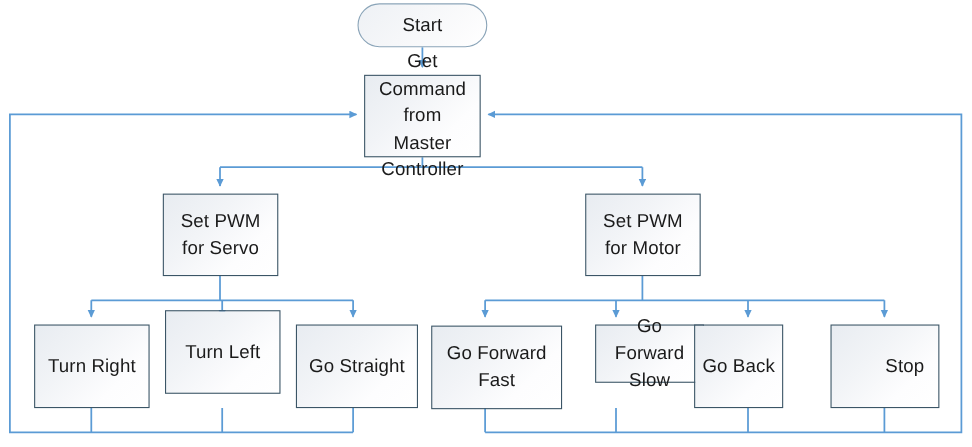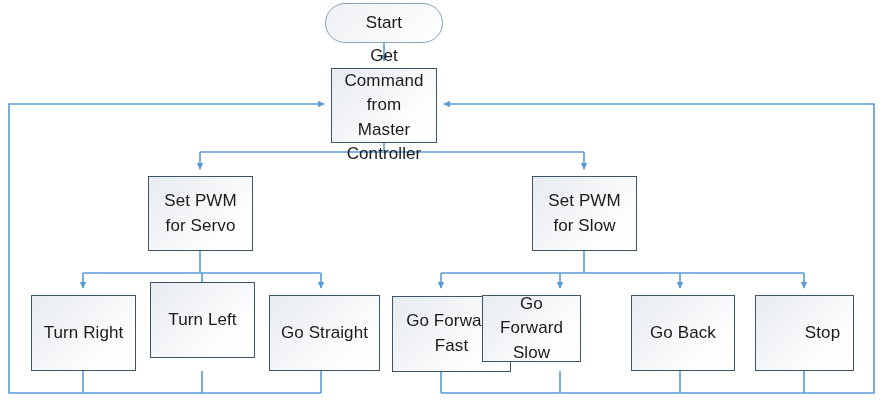--- a/index.html
+++ b/index.html
@@ -107,44 +107,44 @@
   <div class="node" style="left:331px; top:68px; width:106px; height:75px;">
     <span class="node-label">Get Command from
 Master Controller</span>
   </div>
 
   <div class="node" style="left:148px; top:176px; width:105px; height:75px;">
     <span class="node-label">Set PWM for Servo</span>
   </div>
 
   <div class="node" style="left:532px; top:176px; width:105px; height:75px;">
-    <span class="node-label">Set PWM for Slow</span>
+    <span class="node-label">Set PWM for Motor</span>
   </div>
 
   <div class="node" style="left:31px; top:295px; width:105px; height:76px;">
     <span class="node-label">Turn Right</span>
   </div>
 
   <div class="node" style="left:150px; top:282px; width:105px; height:76px;">
     <span class="node-label">Turn Left</span>
   </div>
 
   <div class="node" style="left:269px; top:295px; width:111px; height:76px;">
     <span class="node-label">Go Straight</span>
   </div>
 
   <div class="node" style="left:392px; top:296px; width:119px; height:76px;">
     <span class="node-label">Go Forward Fast</span>
   </div>
 
-  <div class="node" style="left:482px; top:295px; width:99px; height:67px;">
+  <div class="node" style="left:541px; top:295px; width:99px; height:53px;">
     <span class="node-label">Go Forward Slow</span>
   </div>
 
-  <div class="node" style="left:631px; top:295px; width:104px; height:76px;">
+  <div class="node" style="left:631px; top:295px; width:81px; height:76px;">
     <span class="node-label">Go Back</span>
   </div>
 
   <div class="node" style="left:755px; top:295px; width:99px; height:76px;padding-left:36px;">
     <span class="node-label">Stop</span>
   </div>
 
 </div>
 
 </body></html>

